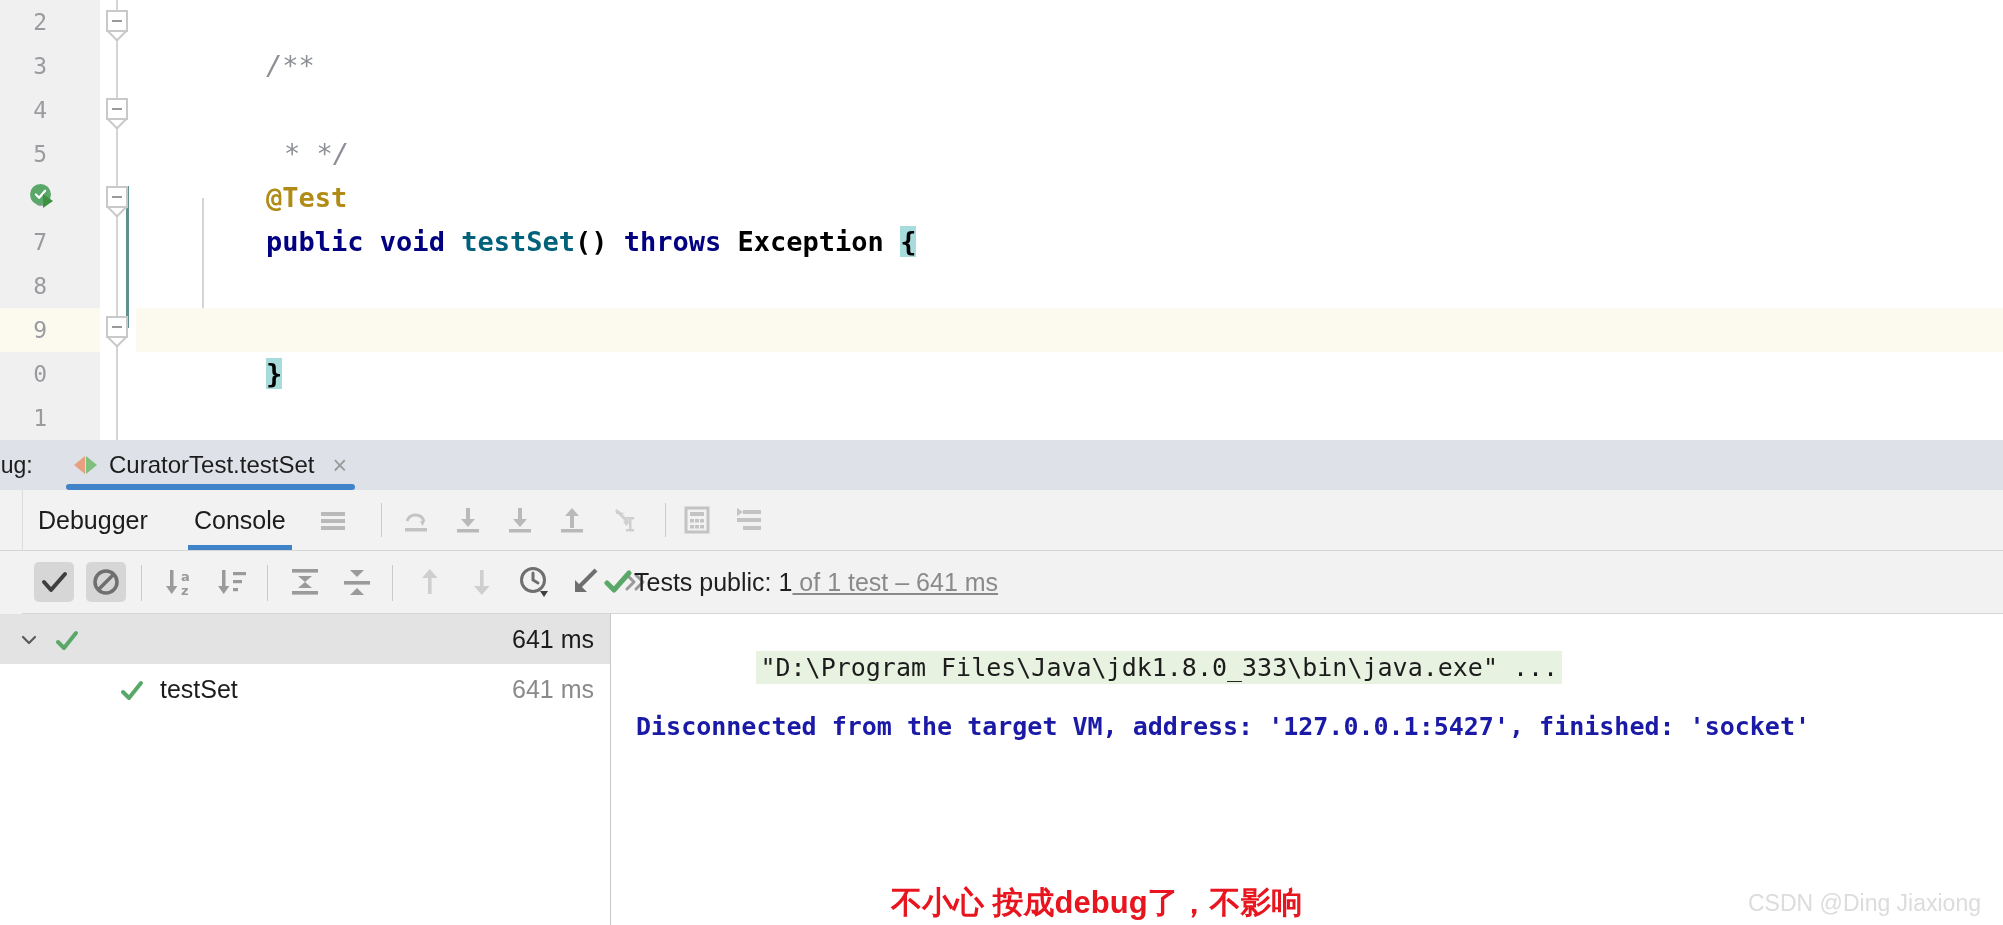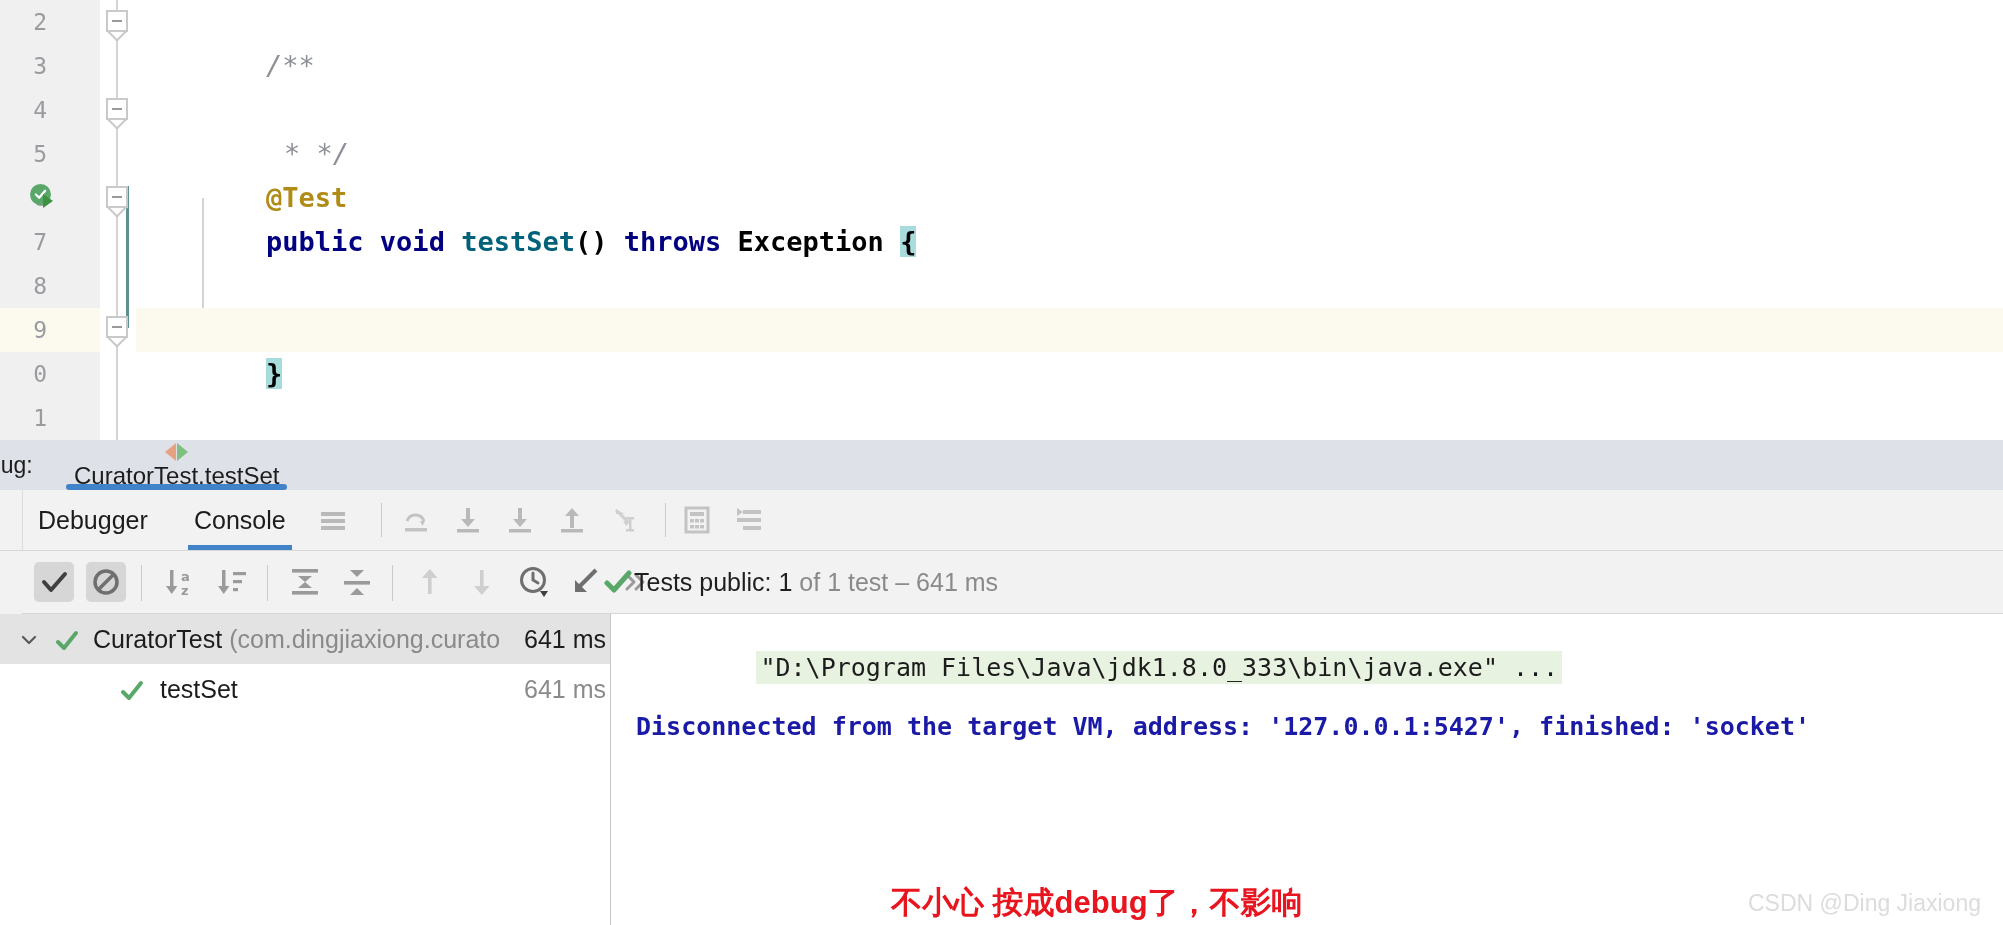--- a/index.html
+++ b/index.html
@@ -90,21 +90,21 @@
   .dbg{position:absolute;left:0;top:440px;width:2003px;height:485px;background:#f2f2f2;}
   .dbg-tabbar{
     position:absolute;left:0;top:0;width:2003px;height:50px;background:#dfe1e8;
   }
   .dbg-label{
     position:absolute;left:-12px;top:0;height:50px;line-height:50px;
     font-size:23px;color:#1c1c1c;
   }
   .dbg-tab{
     position:absolute;left:60px;top:0;height:50px;line-height:50px;
-    display:flex;align-items:center;gap:11px;padding:0 14px;flex-direction:column;
+    display:flex;align-items:center;gap:11px;padding:0 14px;
   }
   .dbg-tab .dd{position:relative;width:24px;height:24px;}
   .dbg-tab .dd .l{position:absolute;left:0;top:3px;width:0;height:0;
     border-right:11px solid #e8a180;border-top:9px solid transparent;border-bottom:9px solid transparent;}
   .dbg-tab .dd .r{position:absolute;left:12px;top:3px;width:0;height:0;
     border-left:11px solid #7ec07e;border-top:9px solid transparent;border-bottom:9px solid transparent;}
   .dbg-tab .tt{font-size:24px;color:#1c1c1c;}
   .dbg-tab .cx{font-size:25px;color:#9a9a9a;margin-left:7px;}
   .dbg-tab .underline{
     position:absolute;left:6px;right:6px;bottom:0;height:6px;background:#4083c9;border-radius:3px;
@@ -131,39 +131,39 @@
     border-bottom:1px solid #d6d6d6;
   }
   .tr-left-strip{position:absolute;left:0;top:111px;width:22px;height:62px;background:#f2f2f2;border-right:1px solid #dcdcdc;}
   .tb-ico{position:absolute;top:11px;width:40px;height:40px;}
   .tb-ico.pressed{background:#d6d6d6;border-radius:5px;}
 
   .tests-passed{
     position:absolute;left:634px;top:111px;height:62px;line-height:62px;
     font-size:25px;color:#1f1f1f;white-space:nowrap;
   }
-  .tests-passed .muted{color:#8a8a8a;}
+  .tests-passed .muted{color:#8a8a8a;text-decoration:underline;}
   .tp-check{position:absolute;left:604px;top:128px;width:28px;height:28px;}
 
   
   .tree{
     position:absolute;left:0;top:174px;width:610px;height:311px;background:#ffffff;
     border-right:1px solid #c8c8c8;
   }
   .tree-row{position:absolute;left:0;width:610px;height:50px;}
   .tree-row.sel{background:#e3e3e3;}
   .tree-chev{position:absolute;left:20px;top:17px;width:18px;height:18px;}
   .tree-check{position:absolute;top:15px;width:24px;height:24px;}
   .tree-text{
     position:absolute;top:0;height:50px;line-height:50px;
     font-size:25px;color:#1c1c1c;white-space:nowrap;overflow:hidden;
   }
   .tree-text .pkg{color:#8a8a8a;}
   .tree-time{
-    position:absolute;right:4px;top:0;height:46px;line-height:50px;font-size:25px;white-space:nowrap;
+    position:absolute;right:16px;top:0;height:46px;line-height:50px;font-size:25px;white-space:nowrap;
   }
 
   
   .console{
     position:absolute;left:611px;top:174px;right:0;height:311px;background:#ffffff;overflow:hidden;
   }
   .con-line{
     position:absolute;left:25px;white-space:pre;
     font-family:"DejaVu Sans Mono", monospace;
     font-size:25px;font-weight:bold;
@@ -438,23 +438,20 @@
 
     <div class="tree">
 
       <div class="tree-row sel" style="top:0px;">
         <svg class="tree-chev" viewBox="0 0 18 18">
           <path d="M3 6 L9 12 L15 6" stroke="#5a5a5a" stroke-width="2.2" fill="none" stroke-linecap="round" stroke-linejoin="round"></path>
         </svg>
         <svg class="tree-check" style="left:55px;" viewBox="0 0 24 24">
           <path d="M3 13 L9 19 L21 4" stroke="#59a869" stroke-width="4" fill="none" stroke-linecap="round" stroke-linejoin="round"></path>
         </svg>
-        <div class="tree-text" style="left:93px;width:430px;">
-          <span>CuratorTest</span><span class="pkg"> (com.dingjiaxiong.curato</span>
-        </div>
         <div class="tree-time" style="color:#1c1c1c;">641 ms</div>
       </div>
 
       <div class="tree-row" style="top:50px;">
         <svg class="tree-check" style="left:120px;" viewBox="0 0 24 24">
           <path d="M3 13 L9 19 L21 4" stroke="#59a869" stroke-width="4" fill="none" stroke-linecap="round" stroke-linejoin="round"></path>
         </svg>
         <div class="tree-text" style="left:160px;">testSet</div>
         <div class="tree-time" style="color:#8a8a8a;">641 ms</div>
       </div>

